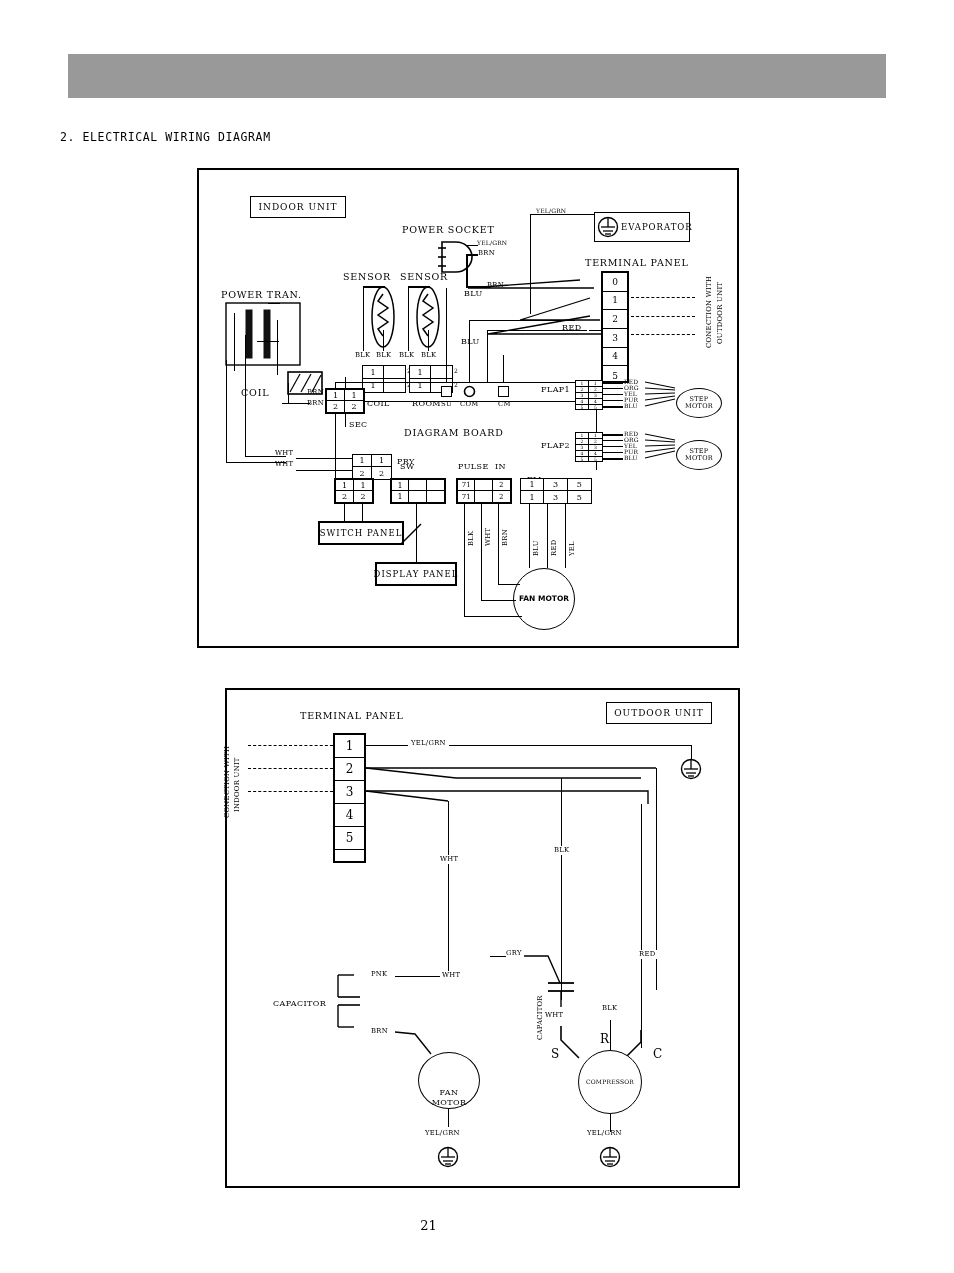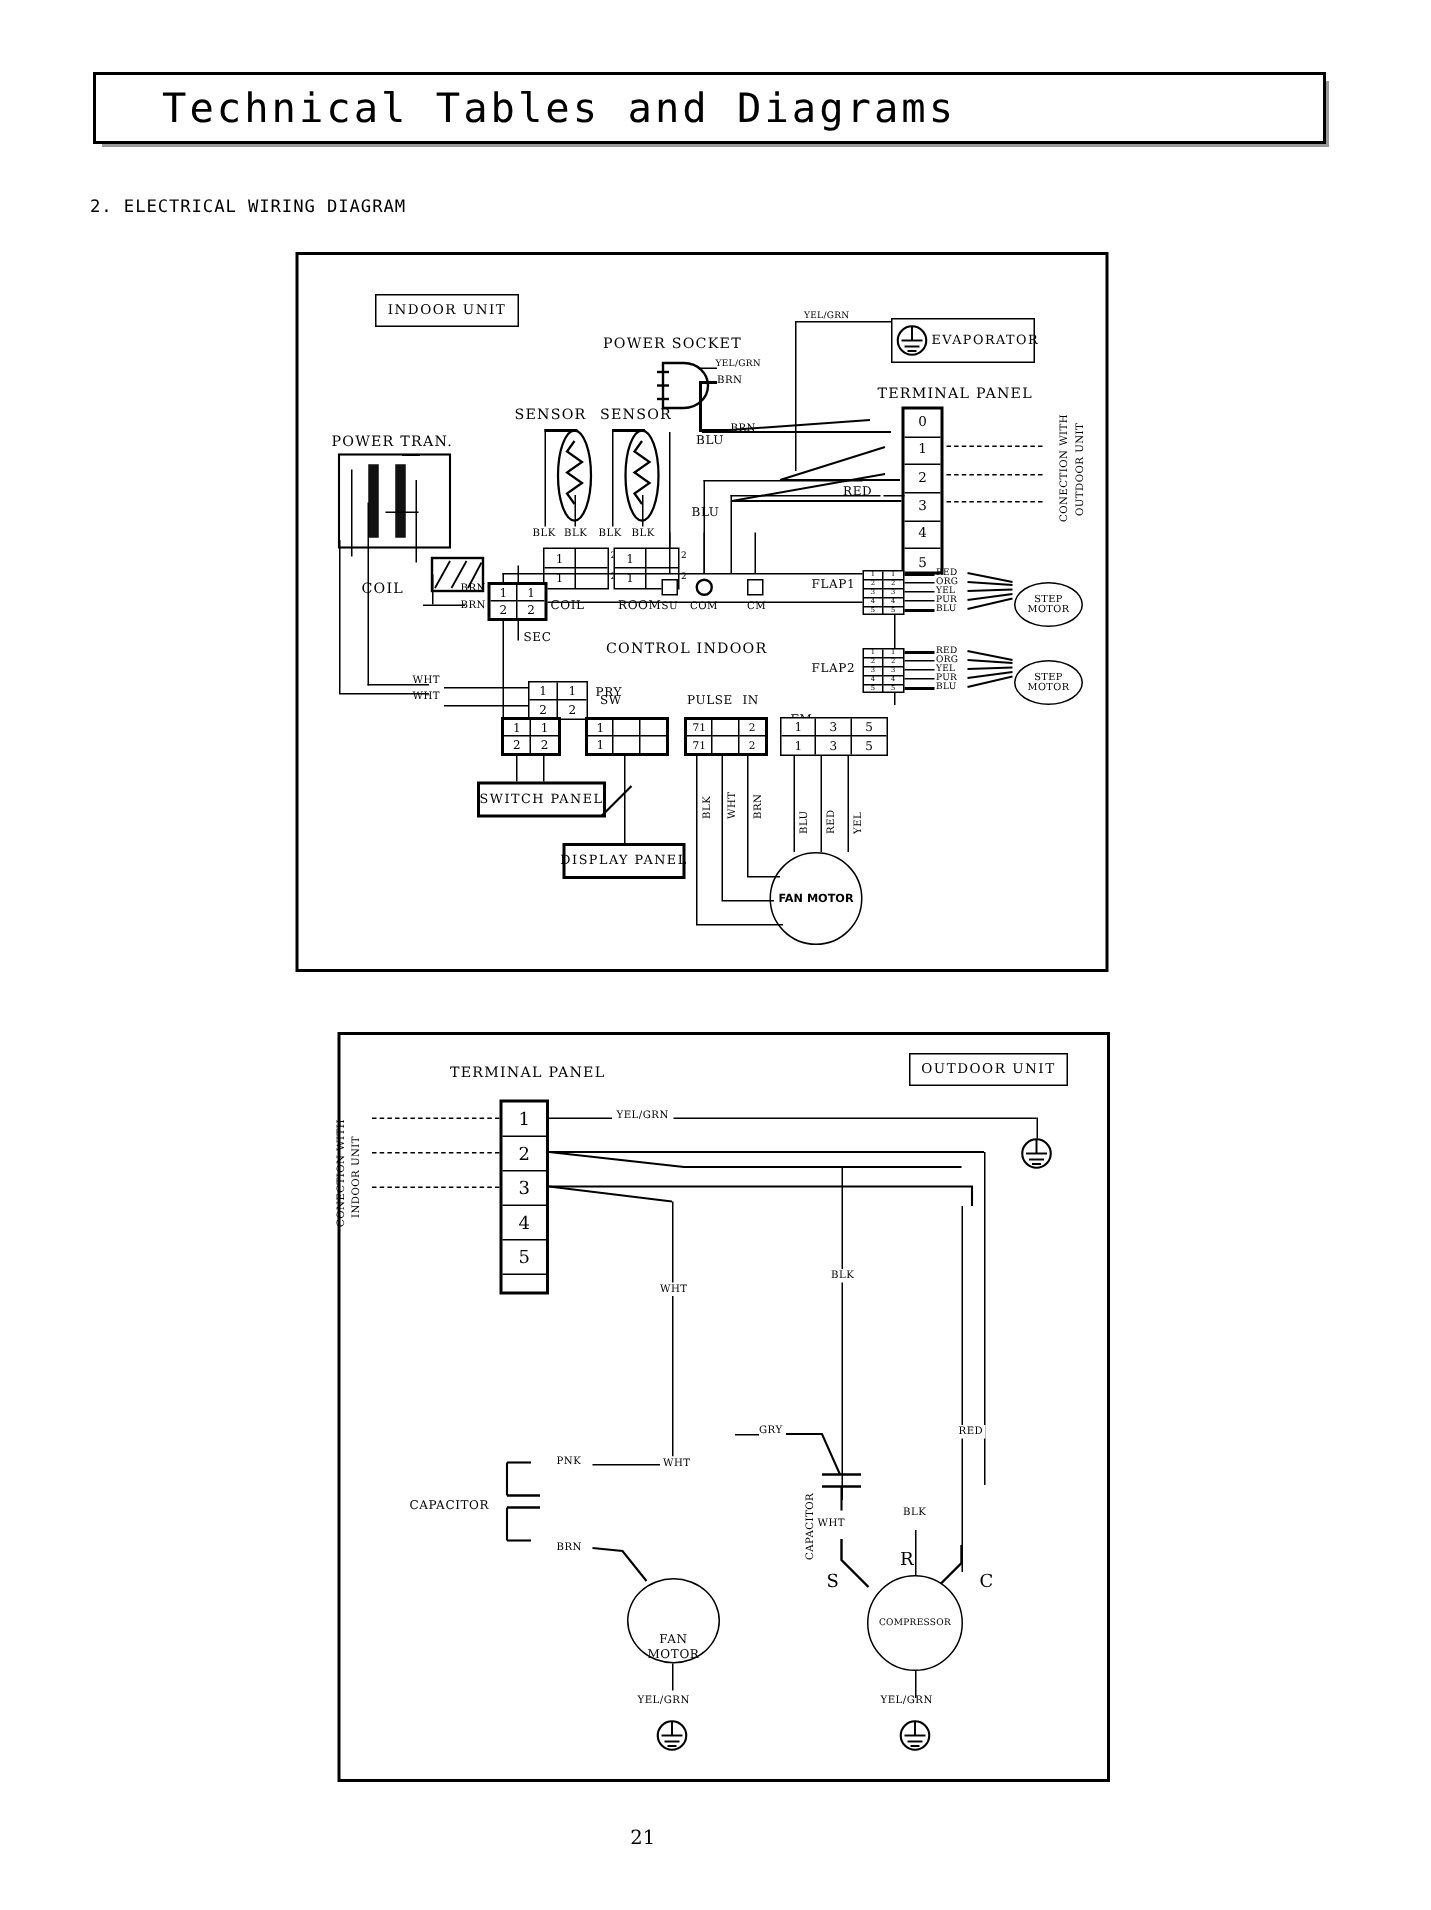--- a/index.html
+++ b/index.html
@@ -76,23 +76,20 @@
                font-family:"DejaVu Serif",serif;font-size:13px;}
 
   svg{position:absolute;overflow:visible;}
 </style>
 </head>
 <body>
 
 <div class="pg">
 
   <div id="title-shadow"></div>
-  <div id="title-box">
-    <div id="title-text">Technical Tables and Diagrams</div>
-  </div>
 
   <div id="section-heading">2. ELECTRICAL WIRING DIAGRAM</div>
 
   <div class="frame" id="frame-indoor"></div>
 
   <div class="obox" style="left:250px;top:196px;width:96px;height:22px;">
     <span>INDOOR UNIT</span>
   </div>
 
   <div class="lbl l10" style="left:402px;top:225px;">POWER SOCKET</div>
@@ -233,21 +230,21 @@
   </div>
   <div class="lbl l7" style="left:454px;top:368px;">2</div>
   <div class="lbl l7" style="left:454px;top:382px;">2</div>
   <div class="lbl l9" style="left:412px;top:400px;">ROOM</div>
 
   <div class="h" style="left:335px;top:382px;width:264px;"></div>
   <div class="h" style="left:336px;top:401px;width:260px;"></div>
   <div class="v" style="left:335px;top:382px;height:103px;"></div>
   <div class="v" style="left:596px;top:382px;height:88px;"></div>
 
-  <div class="lbl l10" style="left:404px;top:428px;">CONTROL INDOOR</div>
+  <div class="lbl l10" style="left:404px;top:428px;">DIAGRAM BOARD</div>
 
   <div class="v" style="left:446px;top:355px;height:27px;"></div>
   <div class="obox" style="left:441px;top:386px;width:11px;height:11px;"></div>
   <div class="lbl l8" style="left:441px;top:401px;">SU</div>
 
   <div class="v" style="left:469px;top:355px;height:27px;"></div>
   <svg style="left:463px;top:385px;" width="13" height="13">
     <circle cx="6.5" cy="6.5" r="5" fill="#fff" stroke="#000" stroke-width="1.6"></circle>
   </svg>
   <div class="lbl l8" style="left:460px;top:401px;">COM</div>

